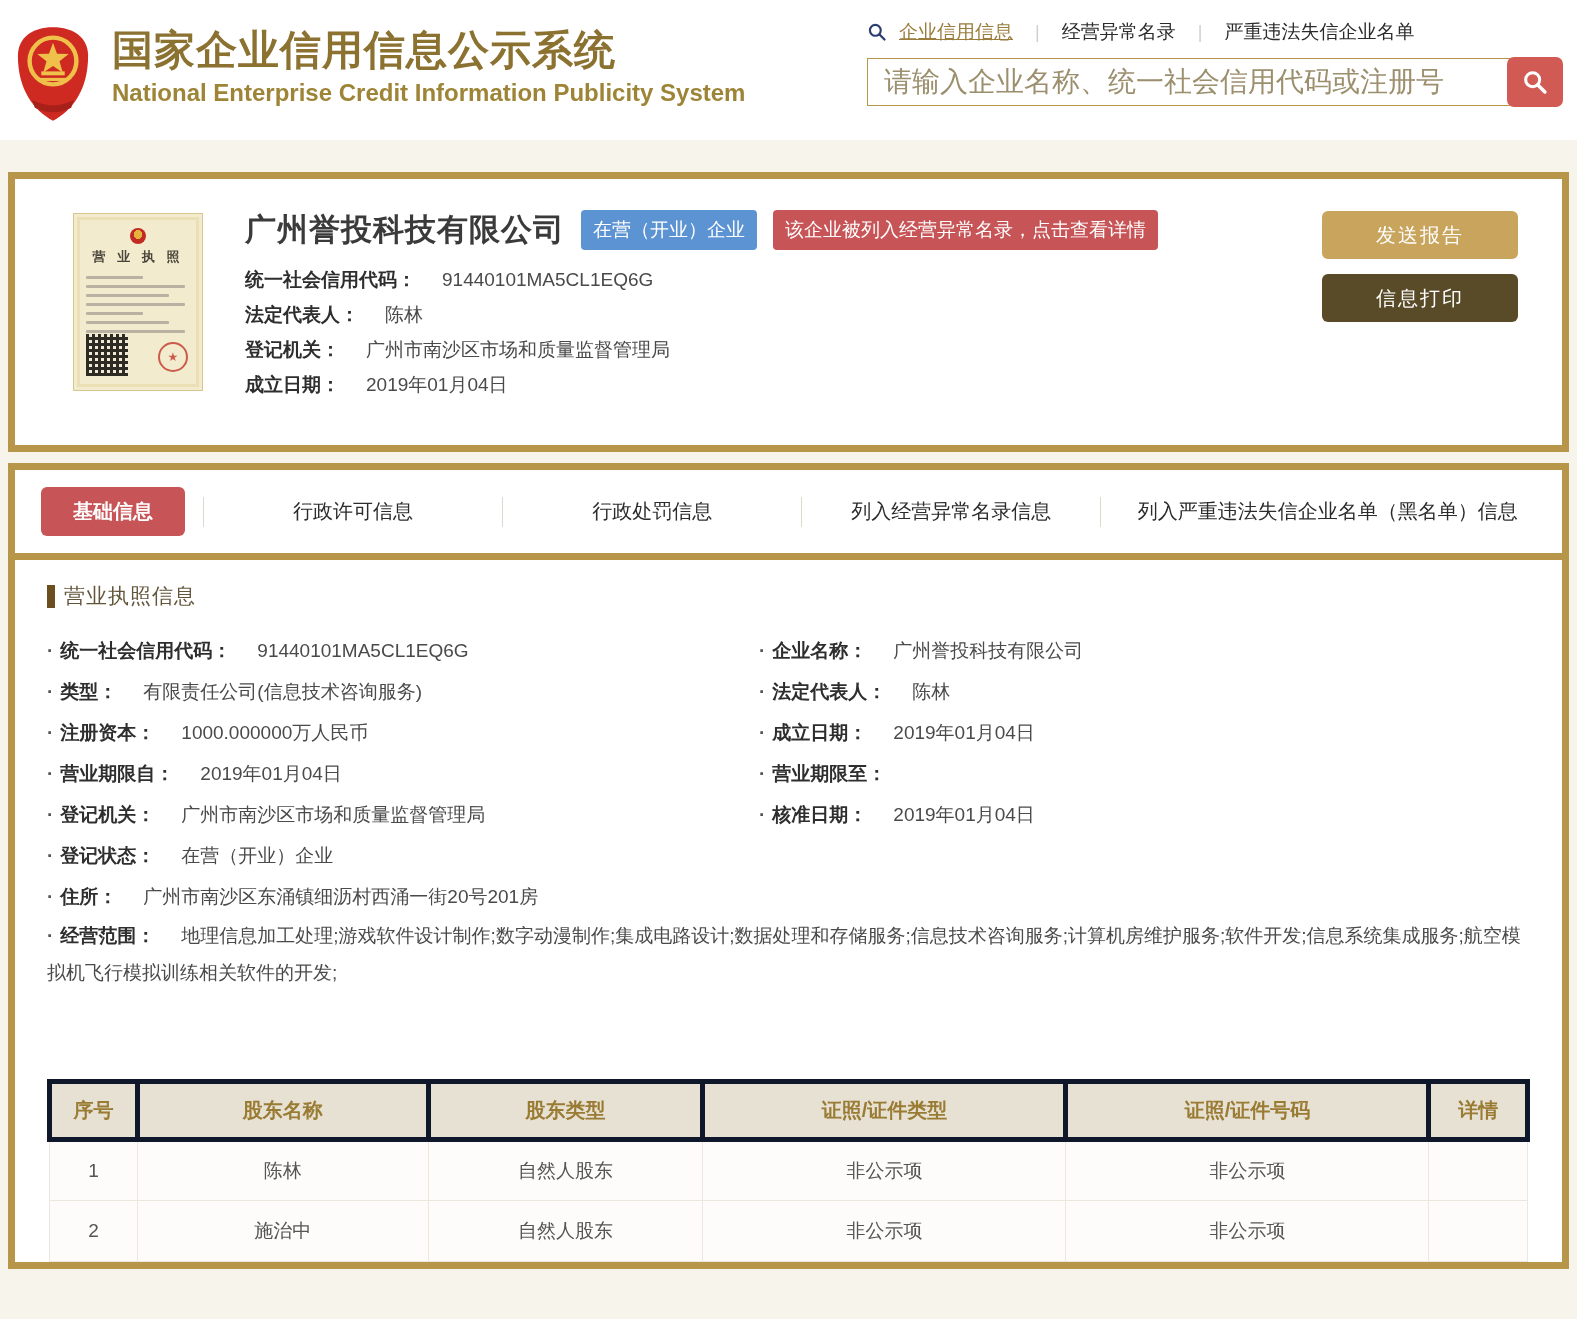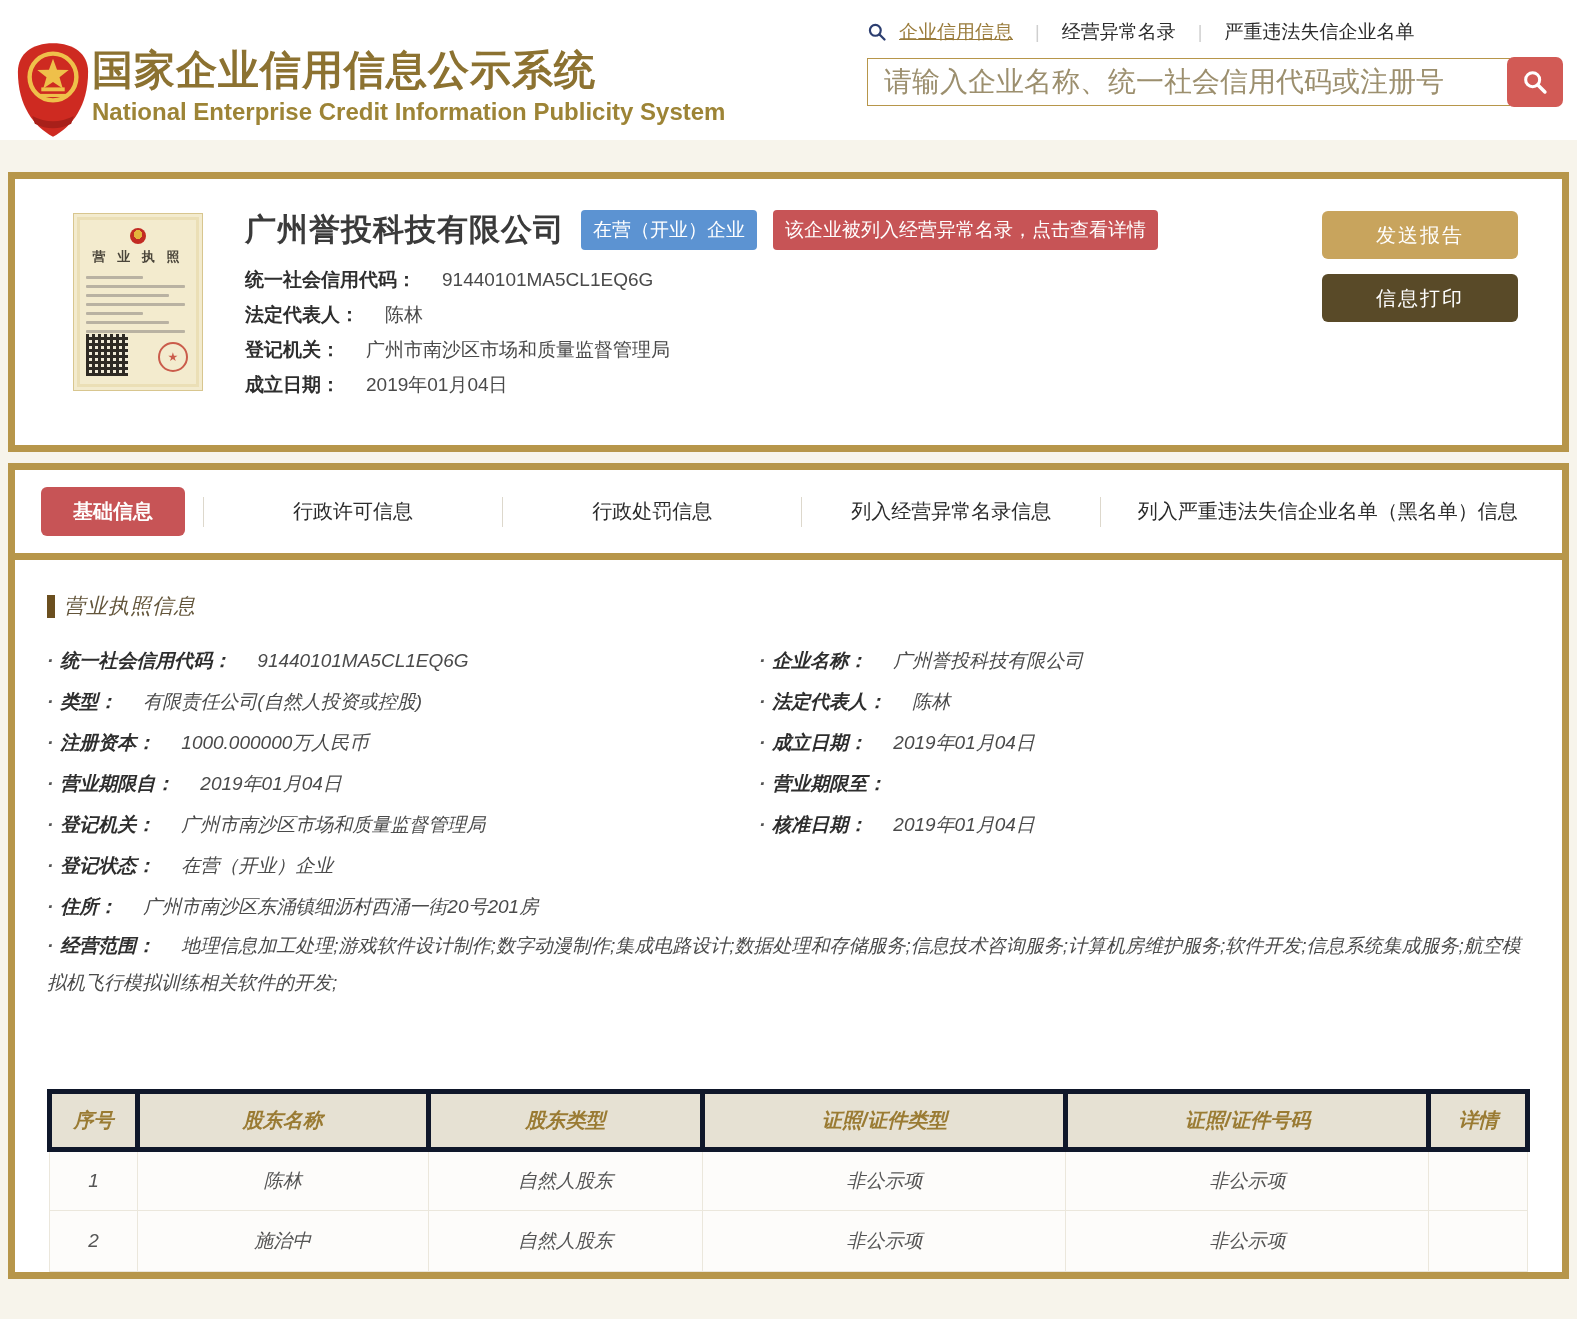--- a/index.html
+++ b/index.html
@@ -10,21 +10,21 @@
     font-family:"Liberation Sans","DejaVu Sans",sans-serif;
     position:relative;
   }
 
   
   .site-header {
     background:#fff; height:140px;
     display:flex; justify-content:space-between;
     padding:8px 10px 0 10px;
   }
-  .brand { display:flex; align-items:flex-end; padding-left:4px; }
+  .brand { display:flex; align-items:center; gap:20px; padding-left:4px; }
   .emblem { width:78px; height:100px; flex-shrink:0; }
   .brand-titles { padding-bottom:14px; }
   .brand-zh { font-size:41px; font-weight:bold; color:#8C7231; letter-spacing:1px; line-height:1.15; }
   .brand-en { font-size:24px; font-weight:600; color:#9D8436; margin-top:4px; }
 
   .header-right { width:700px; padding-top:8px; padding-right:4px; }
   .nav-row { display:flex; align-items:center; font-size:19px; height:32px; }
   .nav-search-icon { width:20px; height:20px; margin-right:12px; }
   .nav-link-primary { color:#9A7C3C; text-decoration:underline; cursor:pointer; }
   .nav-sep { color:#CFCFCF; margin:0 22px; font-size:18px; }
@@ -104,21 +104,21 @@
   .tabbar { display:flex; align-items:center; padding:17px 26px; }
   .tab-pill {
     background:#C75456; color:#fff; font-size:20px; font-weight:bold;
     padding:11px 32px; border-radius:6px; cursor:pointer; white-space:nowrap;
   }
   .tabseg { flex:1; display:flex; align-items:center; justify-content:center;padding-left:18px; }
   .tabseg.wide { flex:1.55; }
   .tab { font-size:20px; color:#2B2B2B; cursor:pointer; white-space:nowrap; }
   .tab-sep { width:1px; height:30px; background:#DDD8CC; }
 
-  .content { border-top:7px solid #B7964A; padding:24px 32px 0;font-style:italic; }
+  .content { border-top:7px solid #B7964A; padding:14px 32px 0; }
 
   .section-title { display:flex; align-items:center; margin:8px 0 20px; }
   .section-bar { width:8px; height:23px; background:#6B4F1F; margin-right:9px; }
   .section-label { font-size:21px; color:#63553A; letter-spacing:1px; }
 
   .frow { display:flex; min-height:41px; align-items:center; }
   .fcell { display:flex; align-items:baseline; font-size:19px; }
   .fcell-l { width:712px; flex-shrink:0; padding-right:20px; }
   .fcell-r { flex:1; }
   .flabel { font-weight:bold; color:#2E2E2E; white-space:nowrap; }
@@ -276,21 +276,21 @@
             <span class="fvalue">91440101MA5CL1EQ6G</span>
           </div>
         <div class="fcell fcell-r">
             <span class="flabel">企业名称：</span>
             <span class="fvalue">广州誉投科技有限公司</span>
           </div>
       </div>
       <div class="frow">
         <div class="fcell fcell-l">
             <span class="flabel">类型：</span>
-            <span class="fvalue">有限责任公司(自然人投资或控股)</span>
+            <span class="fvalue">有限责任公司(信息技术咨询服务)</span>
           </div>
         <div class="fcell fcell-r">
             <span class="flabel">法定代表人：</span>
             <span class="fvalue">陈林</span>
           </div>
       </div>
       <div class="frow">
         <div class="fcell fcell-l">
             <span class="flabel">注册资本：</span>
             <span class="fvalue">1000.000000万人民币</span>

